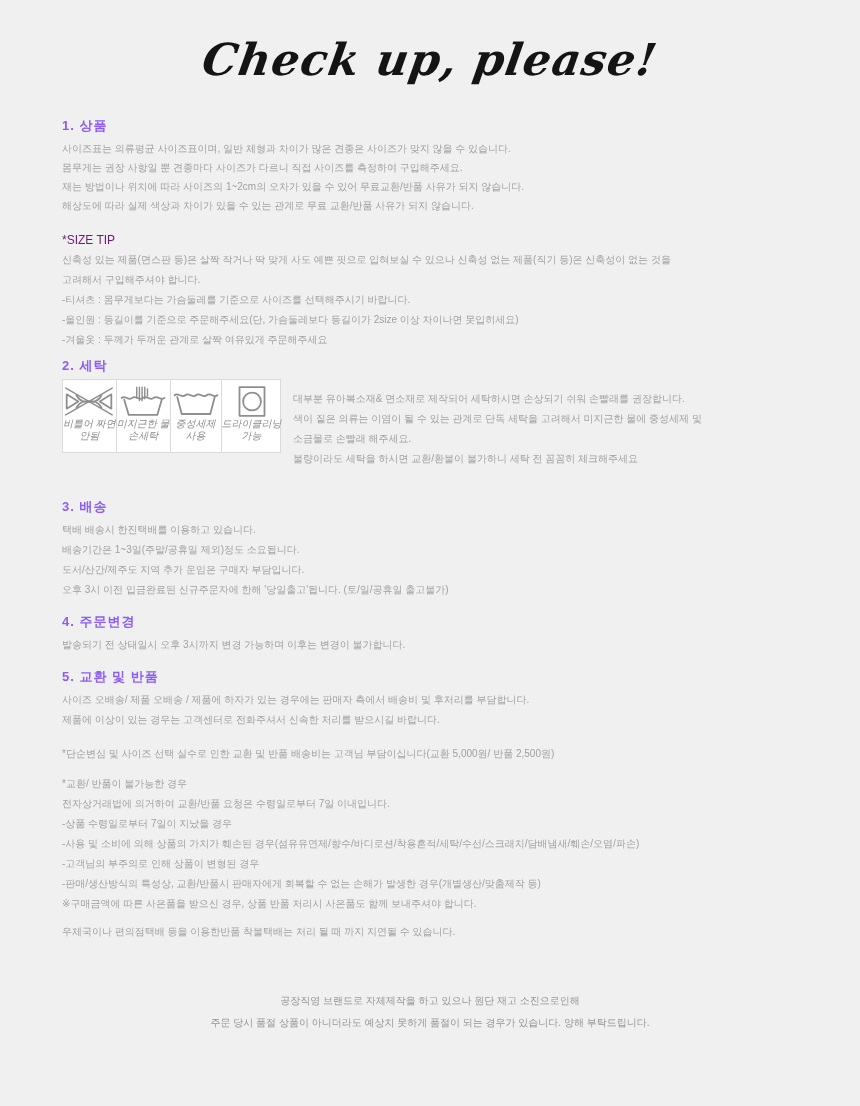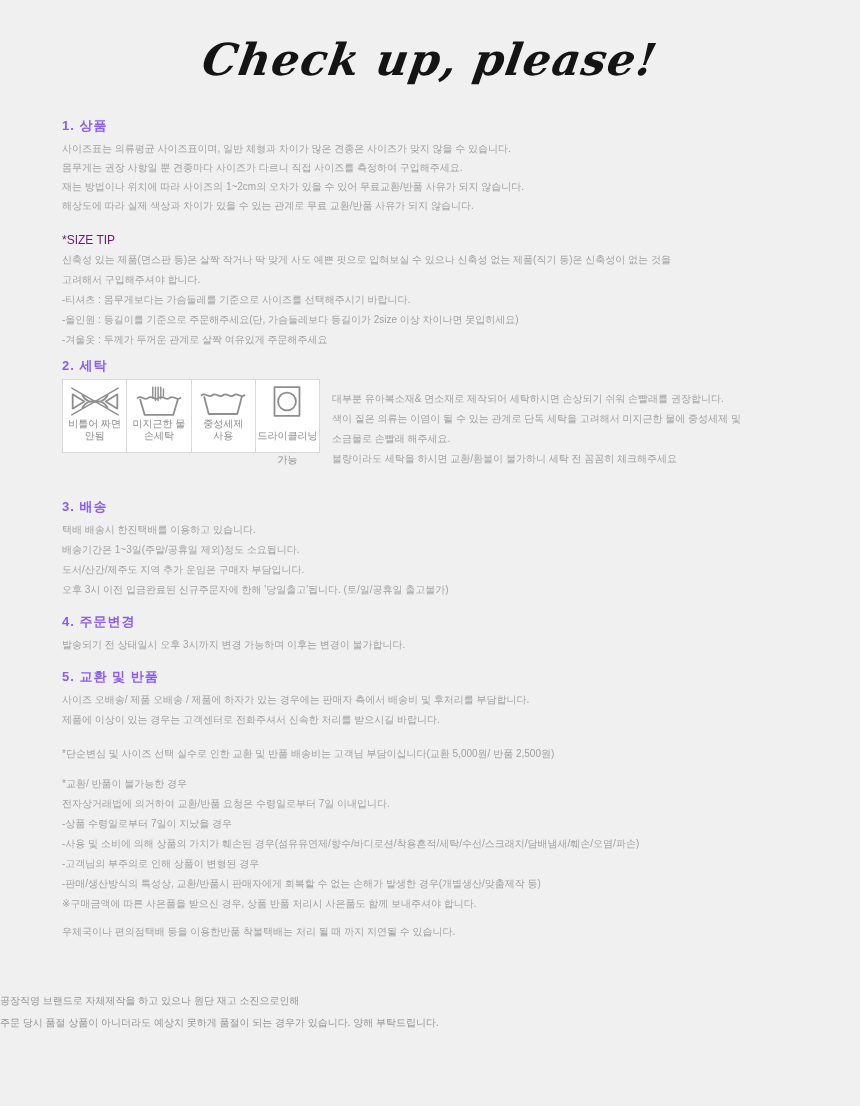--- a/index.html
+++ b/index.html
@@ -28,41 +28,42 @@
     letter-spacing:1px;
   }
   .body-line { font-size:10px; line-height:19px; color:#a0a0a0; white-space:nowrap; }
   .body-line.lh20 { line-height:20px; }
   .sub-heading { font-size:12px; line-height:20px; color:#701a75; }
   .s1 { margin-top:44px; }
   .sizetip { margin-top:15px; }
   .s2 { margin-top:6px; }
   .wash-row { display:flex; align-items:flex-start; margin-top:3px; }
   .care-box {
-    width:258px; height:74px;
+    width:219px; height:74px;
     background:#ffffff;
     border:1px solid #d9d9d9;
     display:flex;
+    font-style:italic;
   }
   .care-cell {
     flex:1; display:flex; flex-direction:column; align-items:center;
     padding-top:5px;
     border-right:1px solid #d9d9d9;
   }
-  .care-cell:last-child { border-right:none;gap:12px; }
+  .care-cell:last-child { border-right:none; }
   .care-cell svg { width:50px; height:33px; display:block; }
   .care-label { font-size:10px; line-height:12px; color:#8c8c8c; text-align:center; white-space:nowrap; }
   .wash-text { margin-left:12px; padding-top:2px;margin-top:8px; }
   .s3 { margin-top:28px; }
   .s4 { margin-top:12px; }
   .s5 { margin-top:12px; }
   .fee-note { margin-top:14px; }
   .not-allowed { margin-top:10px; }
   .delay-note { margin-top:8px; }
-  .footer { margin-top:48px; text-align:left; }
+  .footer { margin-top:48px; text-align:center; }
   .footer .body-line { line-height:22px; color:#949494; white-space:normal; }
 </style>
 </head>
 <body>
 
 <div class="page">
 
   <div class="title-wrap">
     <span class="script-title">Check up, please!</span>
   </div>

